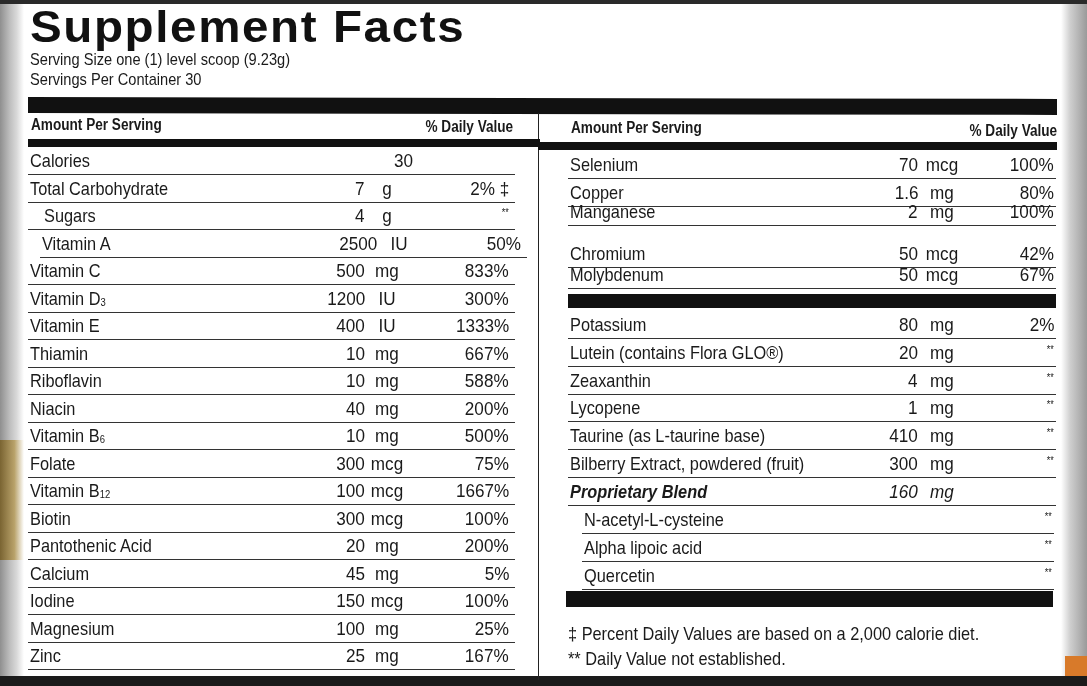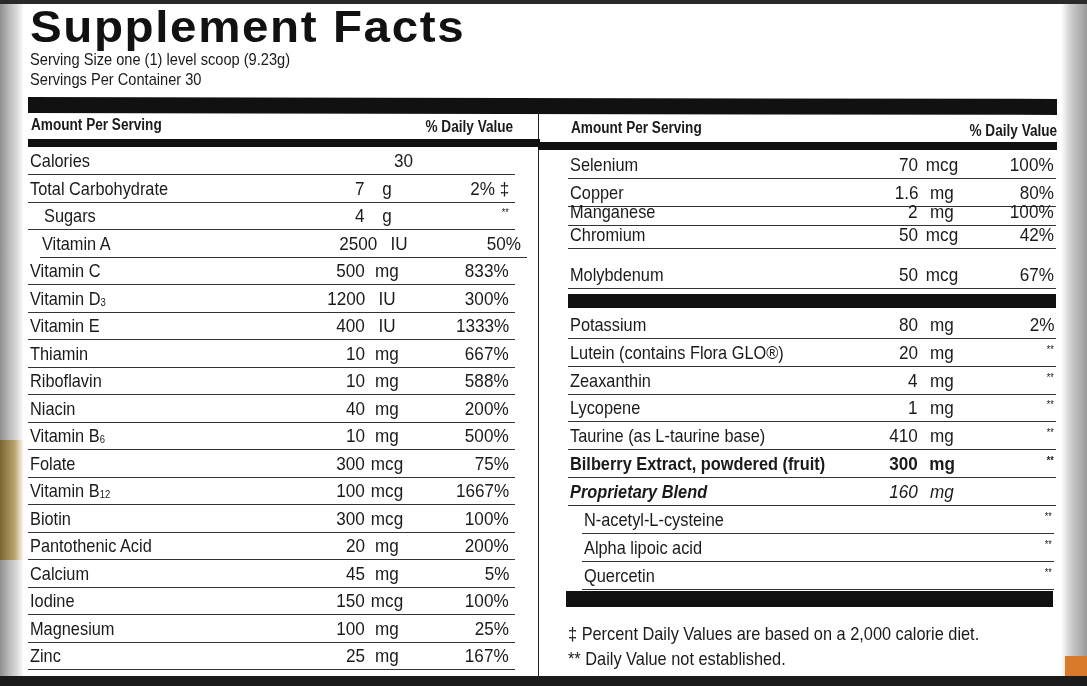--- a/index.html
+++ b/index.html
@@ -199,21 +199,21 @@
       <span class="cell-amt" style="right: 138px;">1.6</span>
       <span class="cell-unit" style="left: 352px; width: 44px;">mg</span>
       <span class="cell-dv" style="right: 2px;">80%</span>
     </div>
     <div class="row" style="left: 568px; top: 199px; width: 488px;">
       <span class="cell-name" style="left: 2px;">Manganese</span>
       <span class="cell-amt" style="right: 138px;">2</span>
       <span class="cell-unit" style="left: 352px; width: 44px;">mg</span>
       <span class="cell-dv" style="right: 2px;">100%</span>
     </div>
-    <div class="row" style="left: 568px; top: 222px; width: 488px;">
+    <div class="row" style="left: 568px; top: 241px; width: 488px;">
       <span class="cell-name" style="left: 2px;">Chromium</span>
       <span class="cell-amt" style="right: 138px;">50</span>
       <span class="cell-unit" style="left: 352px; width: 44px;">mcg</span>
       <span class="cell-dv" style="right: 2px;">42%</span>
     </div>
     <div class="row" style="left: 568px; top: 262px; width: 488px;">
       <span class="cell-name" style="left: 2px;">Molybdenum</span>
       <span class="cell-amt" style="right: 138px;">50</span>
       <span class="cell-unit" style="left: 352px; width: 44px;">mcg</span>
       <span class="cell-dv" style="right: 2px;">67%</span>
@@ -241,21 +241,21 @@
       <span class="cell-amt" style="right: 138px;">1</span>
       <span class="cell-unit" style="left: 352px; width: 44px;">mg</span>
       <span class="cell-dv stars" style="right: 2px;">**</span>
     </div>
     <div class="row" style="left: 568px; top: 423.2px; width: 488px;">
       <span class="cell-name" style="left: 2px;">Taurine (as L-taurine base)</span>
       <span class="cell-amt" style="right: 138px;">410</span>
       <span class="cell-unit" style="left: 352px; width: 44px;">mg</span>
       <span class="cell-dv stars" style="right: 2px;">**</span>
     </div>
-    <div class="row" style="left: 568px; top: 451px; width: 488px; font-weight: bold;">
+    <div class="row" style="left: 568px; top: 451px; width: 488px;">
       <span class="cell-name" style="left: 2px;">Bilberry Extract, powdered (fruit)</span>
       <span class="cell-amt" style="right: 138px;">300</span>
       <span class="cell-unit" style="left: 352px; width: 44px;">mg</span>
       <span class="cell-dv stars" style="right: 2px;">**</span>
     </div>
     <div class="row" style="left: 568px; top: 478.8px; width: 488px; font-style: italic;">
       <span class="cell-name bold-name" style="left: 2px;">Proprietary Blend</span>
       <span class="cell-amt" style="right: 138px;">160</span>
       <span class="cell-unit" style="left: 352px; width: 44px;">mg</span>
     </div>

